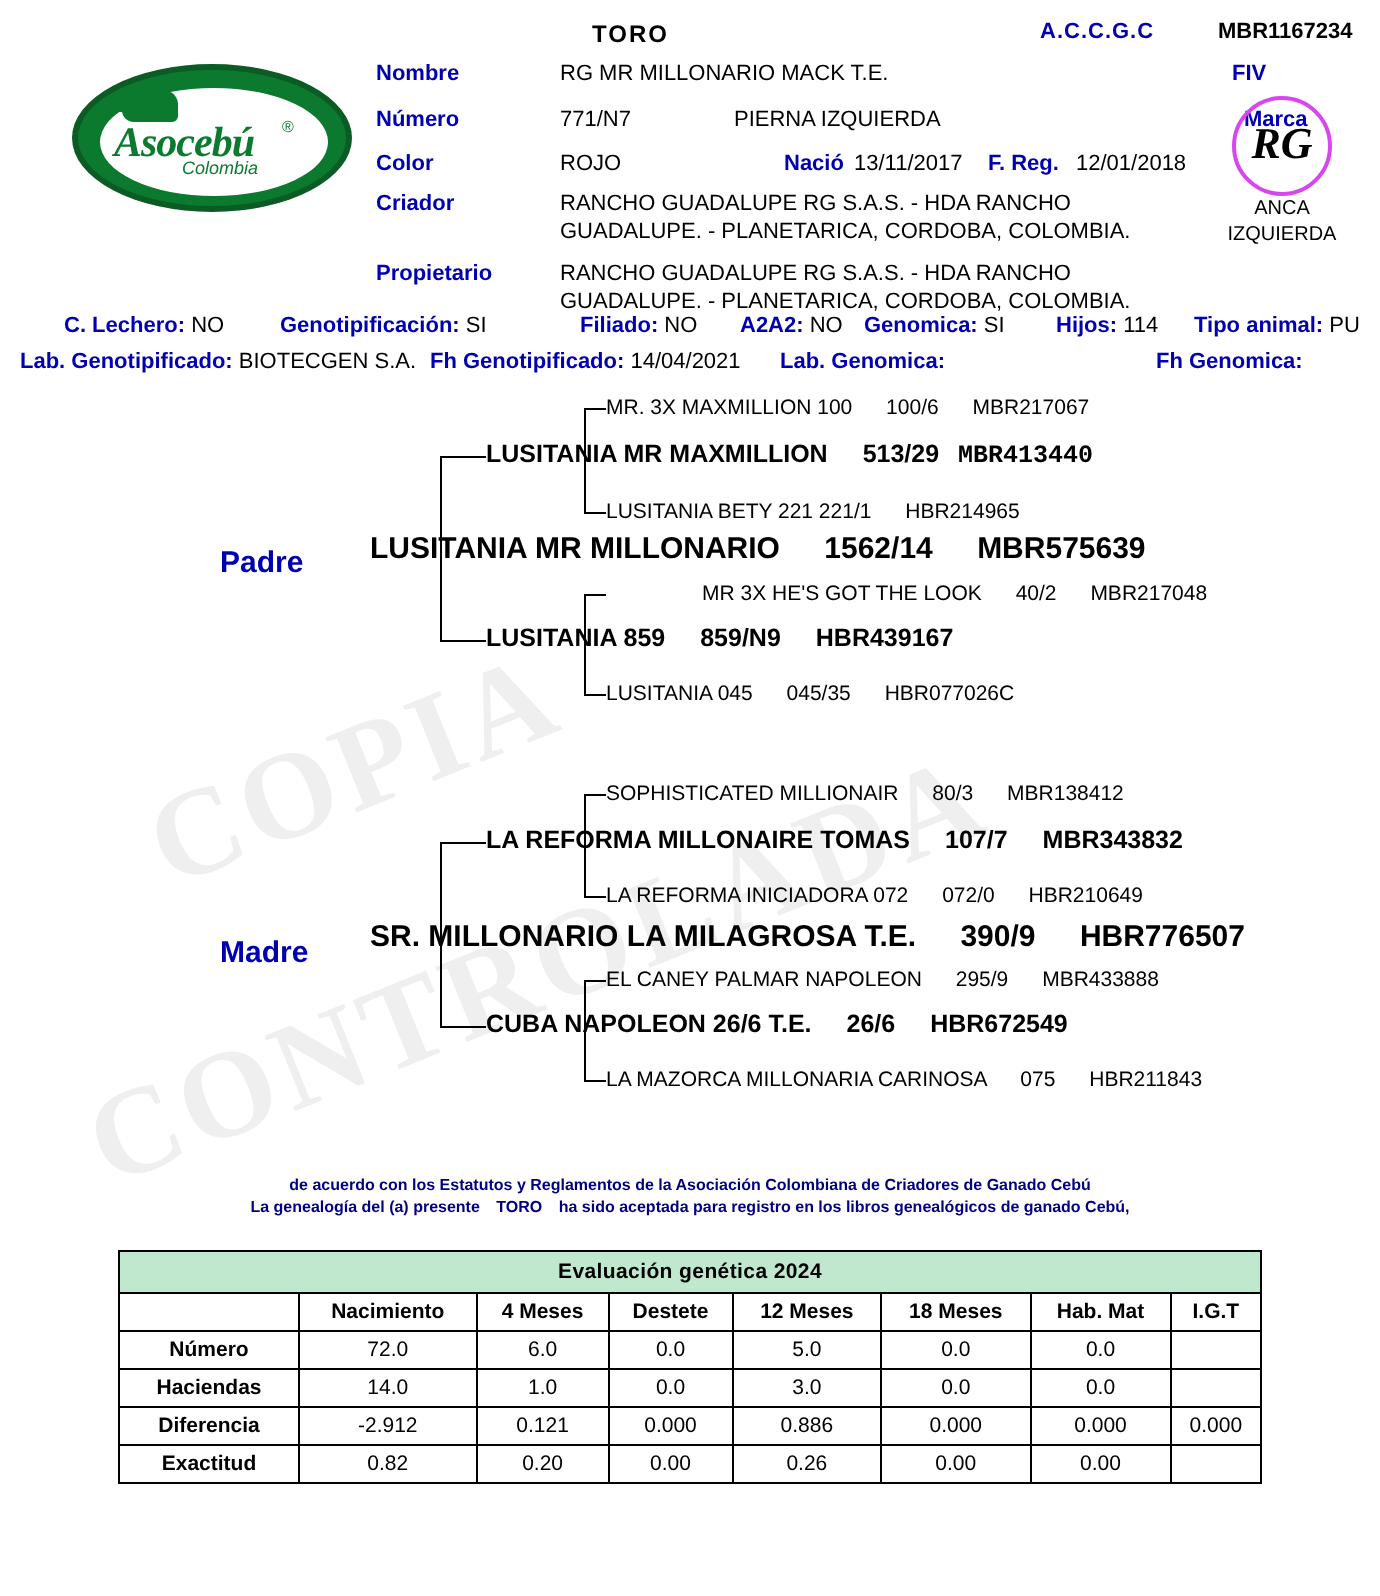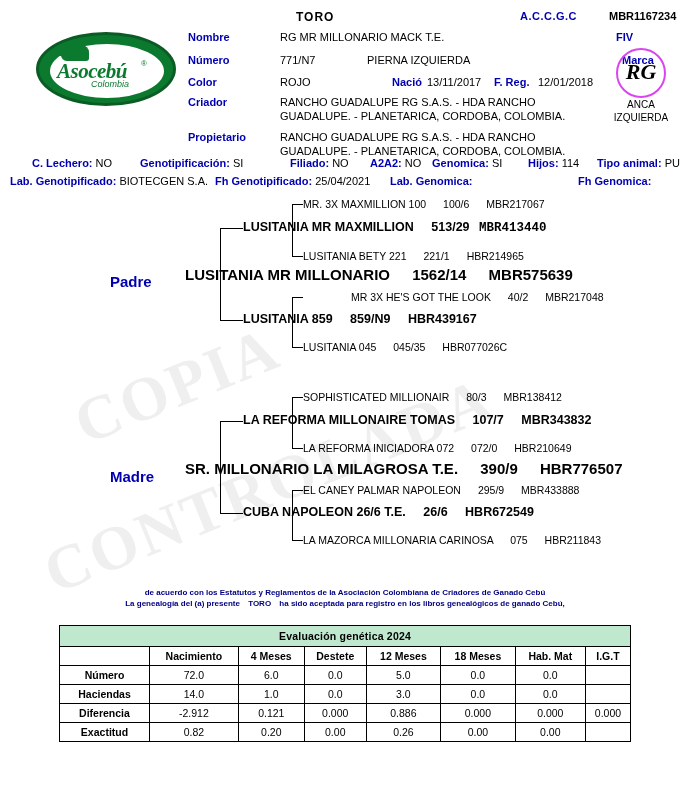--- a/index.html
+++ b/index.html
@@ -244,21 +244,21 @@
       <span class="k">Tipo animal:</span>
       <span>PU</span>
     </div>
 
     <div class="ib-item" style="left:10px; top:20px;">
       <span class="k">Lab. Genotipificado:</span>
       <span>BIOTECGEN S.A.</span>
     </div>
     <div class="ib-item" style="left:215px; top:20px;">
       <span class="k">Fh Genotipificado:</span>
-      <span>25/04/2021</span>
+      <span>14/04/2021</span>
     </div>
     <div class="ib-item" style="left:390px; top:20px;">
       <span class="k">Lab. Genomica:</span>
       <span></span>
     </div>
     <div class="ib-item" style="left:578px; top:20px;">
       <span class="k">Fh Genomica:</span>
       <span></span>
     </div>
   </div>
@@ -269,21 +269,21 @@
     <div class="side-label" style="left:110px; top:275px;">Madre</div>
 
     <div class="node small" style="left:303px; top:5px;">
       <span>MR. 3X MAXMILLION 100</span>
       <span style="margin-left:14px;">100/6</span>
       <span style="margin-left:14px;">MBR217067</span>
     </div>
 
     <div class="node small" style="left:303px; top:57px;">
       <span>LUSITANIA BETY 221</span>
-      <span style="margin-left:14px;">221/1</span>
+      <span style="">221/1</span>
       <span style="margin-left:14px;">HBR214965</span>
     </div>
 
     <div class="node mid" style="left:243px; top:27px;">
       <span>LUSITANIA MR MAXMILLION</span>
       <span style="margin-left:14px;">513/29</span>
       <span style="margin-left:6px;font-family:Liberation Mono, monospace;">MBR413440</span>
     </div>
 
     <div class="node small" style="left:303px; top:98px;padding-left:48px;">

